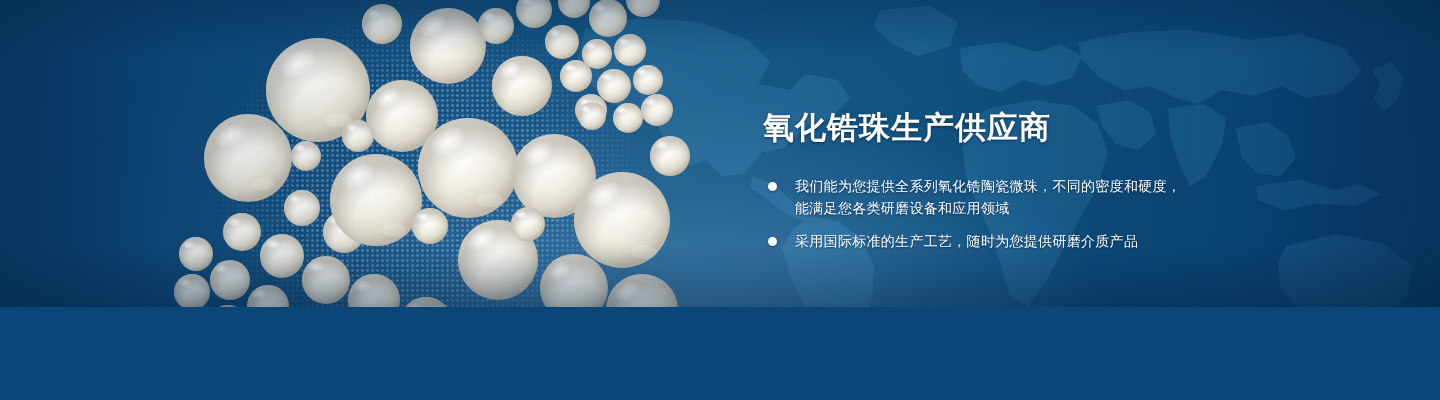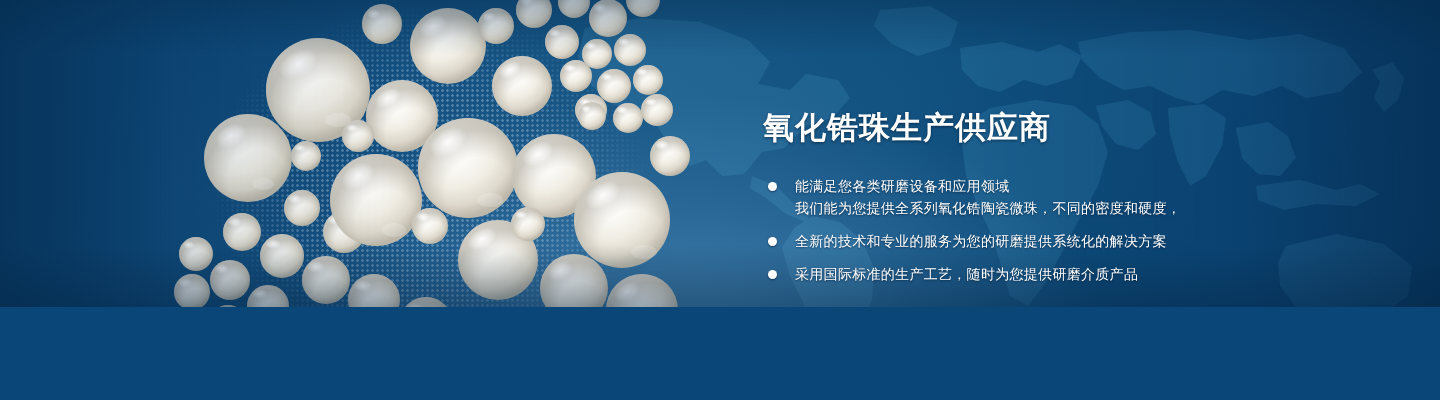--- a/index.html
+++ b/index.html
@@ -392,26 +392,22 @@
   </div>
 
   <div class="bg-vignette"></div>
 
   <div class="copy">
     <h1 class="headline">氧化锆珠生产供应商</h1>
 
     <ul class="bullets">
       <li class="bullet">
         <span class="dot"></span>
+        <span class="line">我们能为您提供全系列氧化锆陶瓷微珠，不同的密度和硬度，</span>
         <span class="line">能满足您各类研磨设备和应用领域</span>
-        <span class="line">我们能为您提供全系列氧化锆陶瓷微珠，不同的密度和硬度，</span>
-      </li>
-      <li class="bullet">
-        <span class="dot"></span>
-        <span class="line">全新的技术和专业的服务为您的研磨提供系统化的解决方案</span>
       </li>
       <li class="bullet">
         <span class="dot"></span>
         <span class="line">采用国际标准的生产工艺，随时为您提供研磨介质产品</span>
       </li>
     </ul>
   </div>
 
 </div>
 

